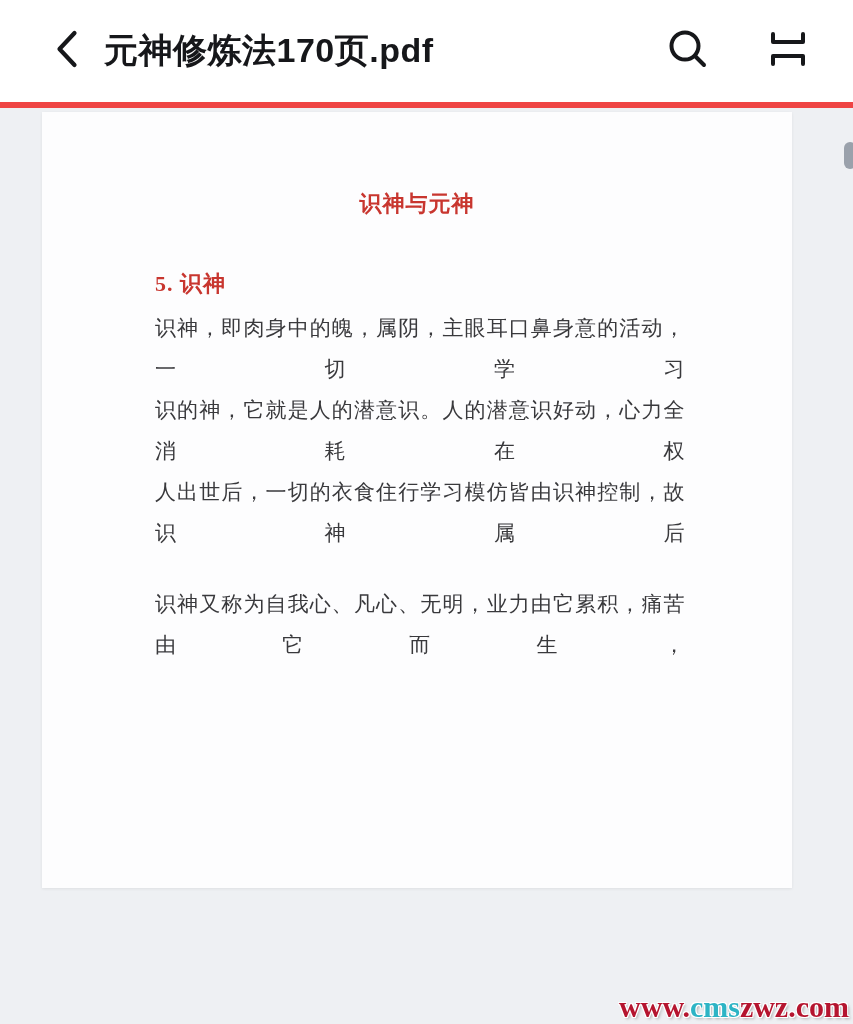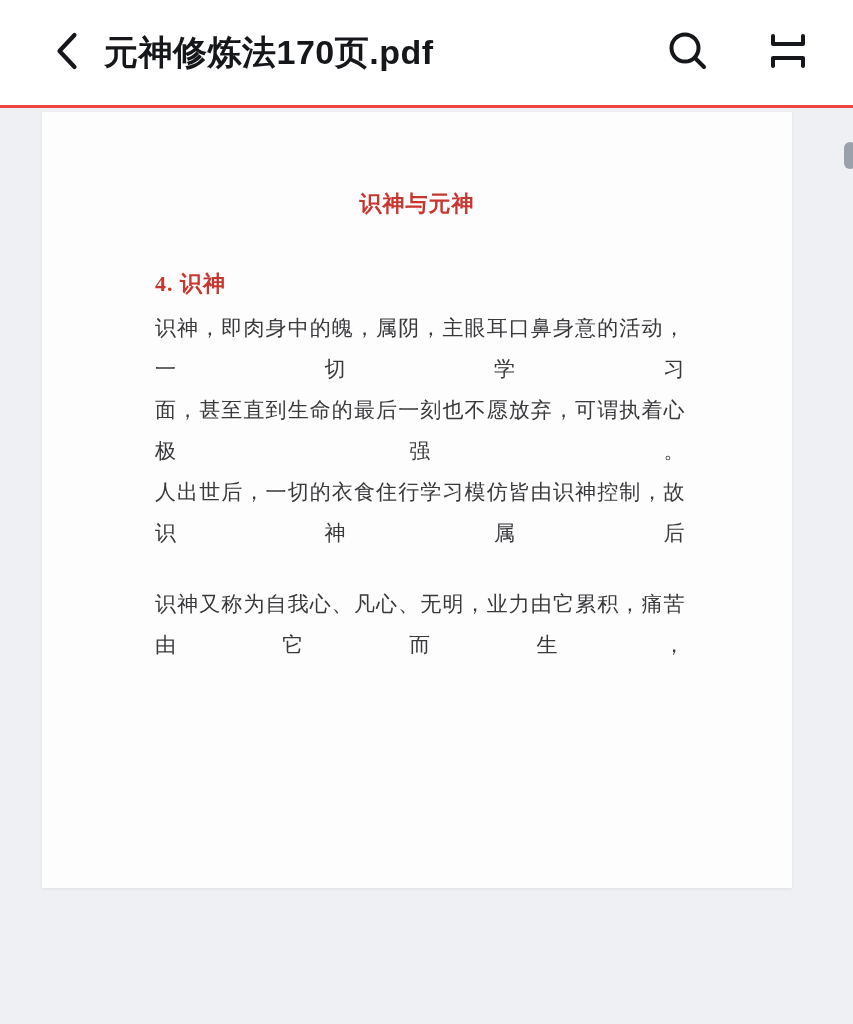--- a/index.html
+++ b/index.html
@@ -8,21 +8,21 @@
     background:#eef0f3;
     font-family:"Liberation Sans", sans-serif;
     overflow:hidden;
   }
   .app { position:relative; width:853px; height:1024px; overflow:hidden; }
 
   
   .header {
     position:absolute; top:0; left:0; right:0; height:108px;
     background:#ffffff;
-    border-bottom:3px solid #ef4444;
+    border-bottom:6px solid #ef4444;
     display:flex; align-items:center;
     padding:0 40px 0 52px; box-sizing:border-box;
     z-index:5;
   }
   .back-btn { width:36px; height:44px; display:flex; align-items:center; cursor:pointer; flex:0 0 auto; }
   .hdr-title {
     flex:1 1 auto;
     margin-left:16px;
     font-size:34px; font-weight:700; color:#16171a;
     letter-spacing:0.5px;
@@ -112,29 +112,30 @@
         <svg width="50" height="44" viewBox="0 0 50 44" fill="none">
           <path d="M10 7 V15 H40 V7" stroke="#16171a" stroke-width="4" stroke-linecap="round" stroke-linejoin="round"></path>
           <path d="M10 37 V29 H40 V37" stroke="#16171a" stroke-width="4" stroke-linecap="round" stroke-linejoin="round"></path>
         </svg>
       </span>
     </div>
   </div>
 
   <div class="page">
     <div class="doc-title">识神与元神</div>
-    <div class="section-heading">4. 识神</div>
+    <div class="section-heading">5. 识神</div>
     <div class="text-block">
         <div class="para">
           <div class="line fill">识神，即肉身中的魄，属阴，主眼耳口鼻身意的活动，一切学习</div>
-          <div class="line fill">面，甚至直到生命的最后一刻也不愿放弃，可谓执着心极强。</div>
+          <div class="line fill">识的神，它就是人的潜意识。人的潜意识好动，心力全消耗在权</div>
           <div class="line fill">人出世后，一切的衣食住行学习模仿皆由识神控制，故识神属后</div>
         </div>
         <div class="para">
           <div class="line fill">识神又称为自我心、凡心、无明，业力由它累积，痛苦由它而生，</div>
         </div>
       </div>
   </div>
 
+  <div class="watermark"><span style="color: rgb(181, 21, 47);">www.</span><span style="color: rgb(45, 180, 197);">cms</span><span style="color: rgb(181, 21, 47);">zwz.com</span></div>
 
   <div class="scroll-thumb" style="background: rgb(154, 161, 171);"></div>
 
 </div>
 
 </body></html>

